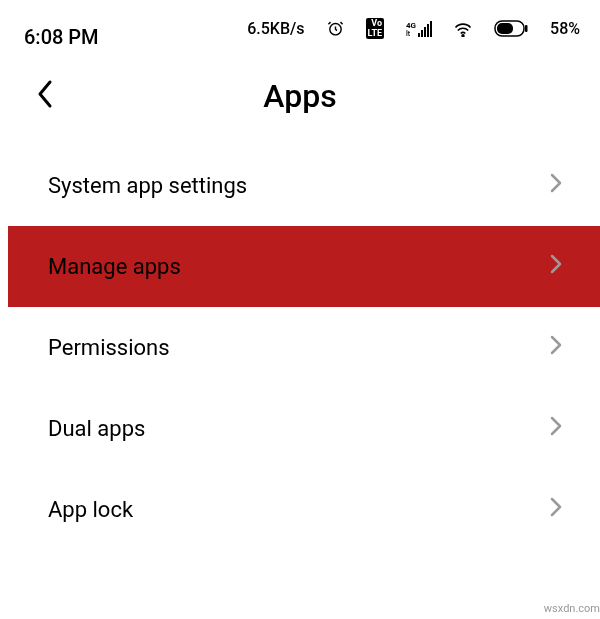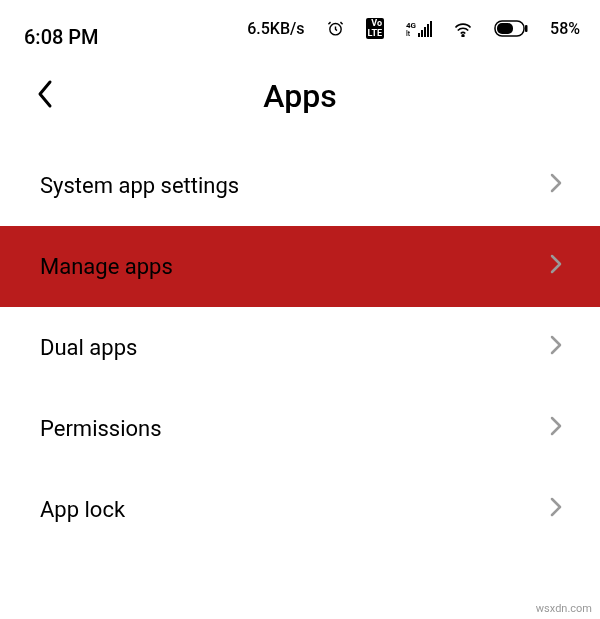--- a/index.html
+++ b/index.html
@@ -54,20 +54,21 @@
     }
     .title {
       flex: 1;
       text-align: center;
       font-size: 32px;
       font-weight: 500;
     }
     .list {
       display: flex;
       flex-direction: column;
+      padding-left: 8px;
     }
     .list-item {
       display: flex;
       align-items: center;
       justify-content: space-between;
       padding: 28px 38px 28px 40px;
       font-size: 22px;
       cursor: pointer;
     }
     .list-item.highlighted {
@@ -87,21 +88,21 @@
       font-size: 9px;
       font-weight: bold;
       padding: 1px 2px;
       border-radius: 2px;
       line-height: 1.1;
       text-align: right;
     }
     .watermark {
       position: absolute;
       bottom: 4px;
-      right: 8px;
+      right: 0;
       font-size: 11px;
       color: #999;
     }
   </style>
 </head>
 <body>
 
 <div class="status-bar">
   <div class="status-left">6:08 PM</div>
   <div class="status-right">
@@ -165,36 +166,36 @@
   </div>
   <div class="list-item highlighted">
     <span>Manage apps</span>
     <span class="chevron">
       <svg width="12" height="20" viewBox="0 0 12 20" fill="none" stroke="#9a9a9a" stroke-width="2.5" stroke-linecap="round" stroke-linejoin="round">
         <polyline points="2,2 10,10 2,18"></polyline>
       </svg>
     </span>
   </div>
   <div class="list-item">
+    <span>Permissions</span>
+    <span class="chevron">
+      <svg width="12" height="20" viewBox="0 0 12 20" fill="none" stroke="#9a9a9a" stroke-width="2.5" stroke-linecap="round" stroke-linejoin="round">
+        <polyline points="2,2 10,10 2,18"></polyline>
+      </svg>
+    </span>
+  </div>
+  <div class="list-item">
     <span>Dual apps</span>
     <span class="chevron">
       <svg width="12" height="20" viewBox="0 0 12 20" fill="none" stroke="#9a9a9a" stroke-width="2.5" stroke-linecap="round" stroke-linejoin="round">
         <polyline points="2,2 10,10 2,18"></polyline>
       </svg>
     </span>
   </div>
   <div class="list-item">
-    <span>Permissions</span>
-    <span class="chevron">
-      <svg width="12" height="20" viewBox="0 0 12 20" fill="none" stroke="#9a9a9a" stroke-width="2.5" stroke-linecap="round" stroke-linejoin="round">
-        <polyline points="2,2 10,10 2,18"></polyline>
-      </svg>
-    </span>
-  </div>
-  <div class="list-item">
     <span>App lock</span>
     <span class="chevron">
       <svg width="12" height="20" viewBox="0 0 12 20" fill="none" stroke="#9a9a9a" stroke-width="2.5" stroke-linecap="round" stroke-linejoin="round">
         <polyline points="2,2 10,10 2,18"></polyline>
       </svg>
     </span>
   </div>
 </div>
 
 <div class="watermark">wsxdn.com</div>

